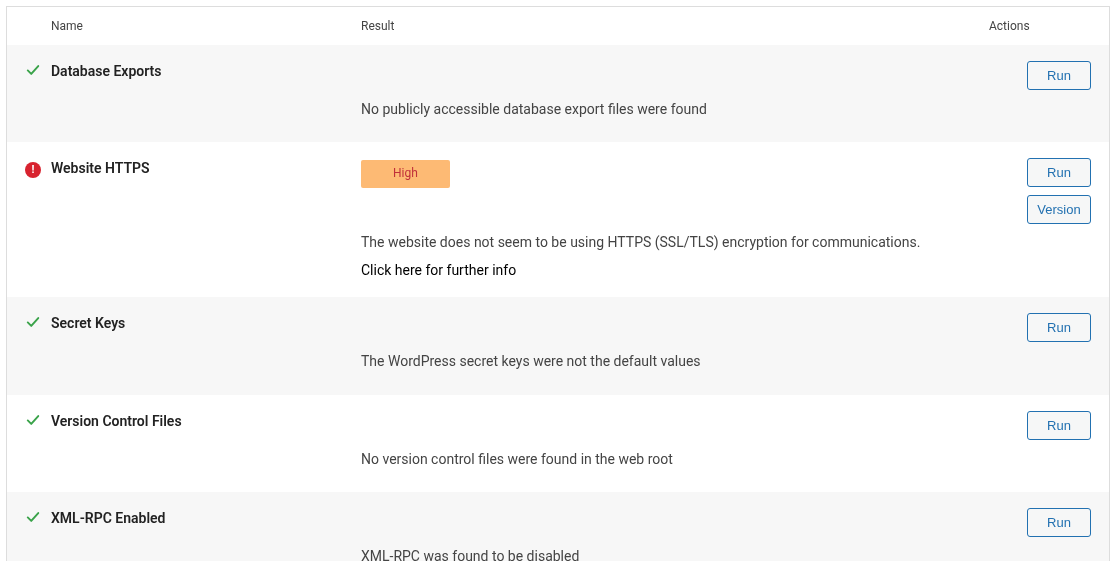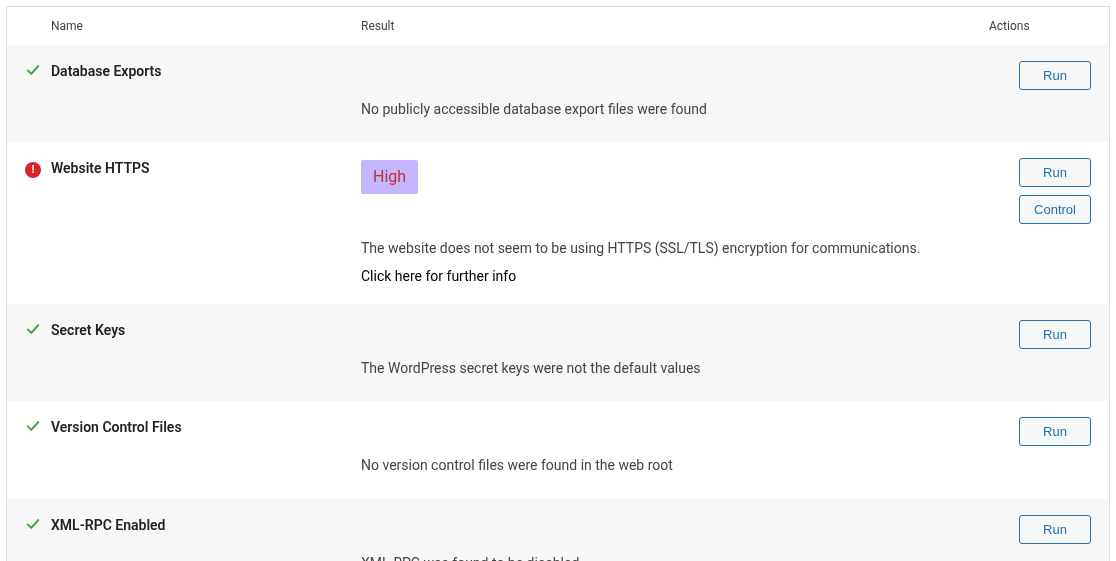--- a/index.html
+++ b/index.html
@@ -54,37 +54,37 @@
       border-radius: 50%;
       background: #d8232f;
       color: #fff;
       line-height: 16px;
       font-size: 11px;
       font-weight: 700;
       text-align: center;
     }
     .badge-high {
       display: inline-block;
-      background: #c4b5fd;
+      background: #fdba74;
       color: #c0303a;
-      font-size: 16px;
-      padding: 4px 12px;
+      font-size: 12px;
+      padding: 4px 32px;
       border-radius: 2px;
       margin-bottom: 8px;
     }
     .result-text { display: block; margin-bottom: 6px; margin-top: 35px; }
     .link {
       color: #000000;
       text-decoration: none;
       cursor: pointer;
       font-size: 14px;
     }
     .btn {
       display: block;
-      width: 72px;
+      width: 64px;
       padding: 6px 0;
       border: 1px solid #2271b1;
       background: #f6f7f7;
       color: #2271b1;
       font-size: 13px;
       border-radius: 3px;
       cursor: pointer;
       text-align: center;
       margin-bottom: 8px;
       margin-left: auto;
@@ -116,21 +116,21 @@
           <td class="cell-actions">
             <button class="btn">Run</button>
           </td>
         </tr>
         <tr>
           <td class="cell-icon"><span class="alert-icon">!</span></td>
           <td class="cell-name">Website HTTPS</td>
           <td class="cell-result"><span class="badge-high">High</span><span class="result-text">The website does not seem to be using HTTPS (SSL/TLS) encryption for communications.</span><a class="link">Click here for further info</a></td>
           <td class="cell-actions">
             <button class="btn">Run</button>
-            <button class="btn">Control</button>
+            <button class="btn">Version</button>
           </td>
         </tr>
         <tr>
           <td class="cell-icon"><span class="check-icon"><svg viewBox="0 0 16 16" width="14" height="14">
                 <path fill="none" stroke="#3aa34a" stroke-width="2.2" stroke-linecap="round" stroke-linejoin="round" d="M2 8.5 L6 12.5 L14 3.5"></path>
               </svg></span></td>
           <td class="cell-name">Secret Keys</td>
           <td class="cell-result">
             <span class="result-text">The WordPress secret keys were not the default values</span>
           </td>

